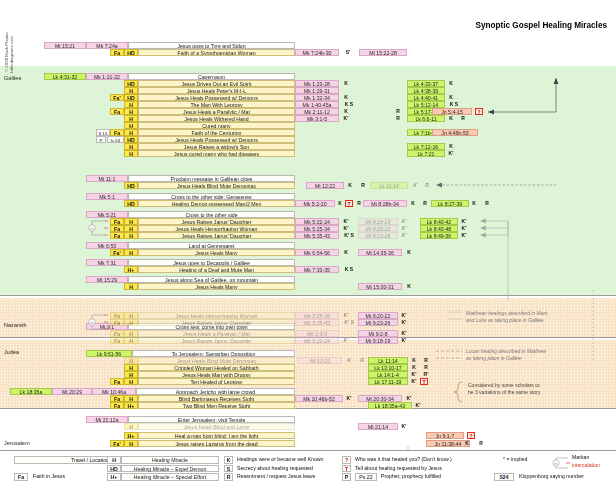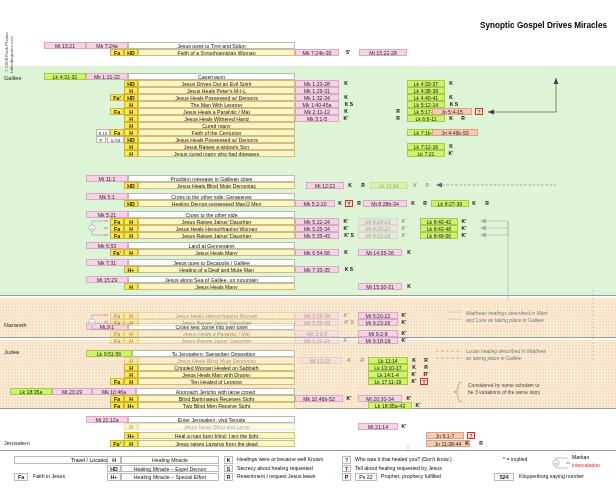--- a/index.html
+++ b/index.html
@@ -110,21 +110,21 @@
 
   <div class="band-sep" style="top:295px;"></div>
   <div class="band-sep" style="top:337px;"></div>
   <div class="band-sep" style="top:408px;"></div>
 
   <div class="region-label" style="top:75px;">Galilee</div>
   <div class="region-label" style="top:322px;">Nazareth</div>
   <div class="region-label" style="top:349px;">Judea</div>
   <div class="region-label" style="top:440px;">Jerusalem</div>
 
-  <div class="title">Synoptic Gospel Drives Miracles</div>
+  <div class="title">Synoptic Gospel Healing Miracles</div>
   <div class="copyright">©2008 Mark Playter
 biblediagrams.com</div>
 
   <div class="cell ref-pink" style="left:44px;top:42px;width:42px;">Mt 15:21</div>
   <div class="cell ref-pink" style="left:86px;top:42px;width:42px;">Mk 7:24a</div>
   <div class="cell ref-white ev" style="left:128px;top:42px;width:167px;">Jesus goes to Tyre and Sidon</div>
 
   <div class="cell ref-yellow" style="left:110px;top:49px;width:14px;">Fa</div>
   <div class="cell ref-yellow" style="left:124px;top:49px;width:14px;">HD</div>
   <div class="cell ref-cream ev" style="left:138px;top:49px;width:157px;">Faith of a Syrophoenician Woman</div>

